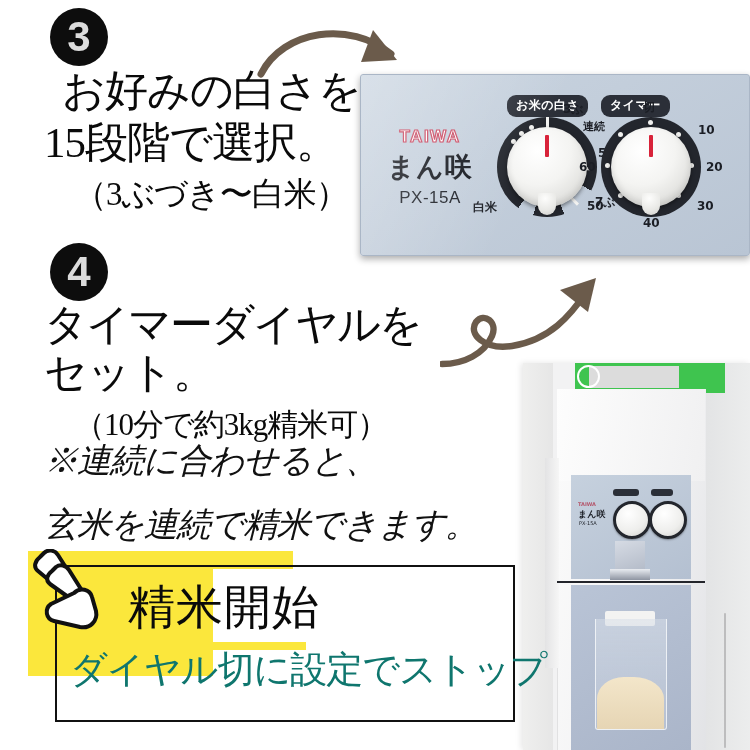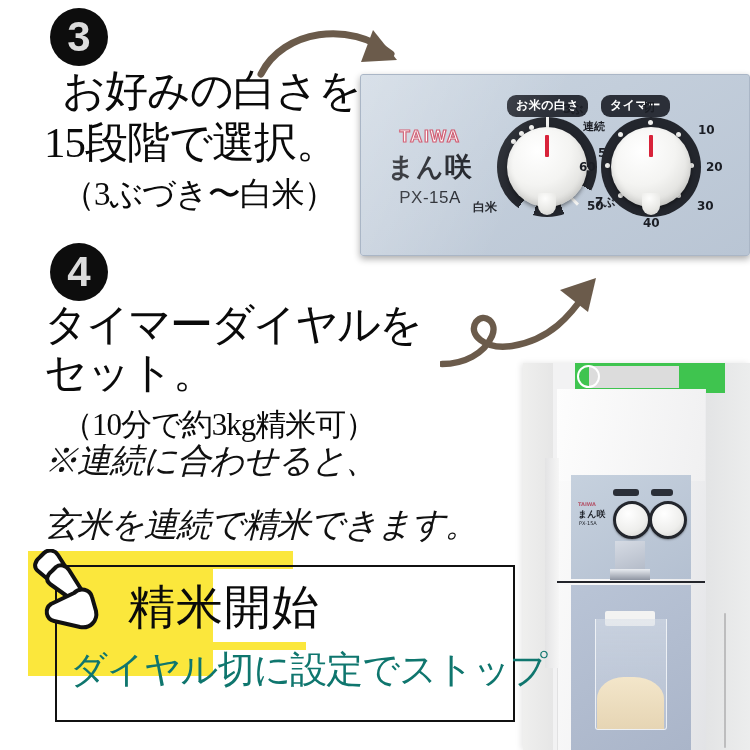--- a/index.html
+++ b/index.html
@@ -39,20 +39,21 @@
   }
   #h3a{left:44px;top:66px;margin-left:18px;}
   #h3b{left:44px;top:118px;}
   .sub-line{
     position:absolute;
     color:#0a0a0a;
     font-size:33px;
     line-height:38px;
     white-space:nowrap;
     letter-spacing:-1px;
+    margin-left:12px;
   }
   #h3c{left:62px;top:175px;}
   #h4a{left:44px;top:300px;font-size:43px;line-height:50px;letter-spacing:-2px;}
   #h4b{left:44px;top:348px;font-size:43px;line-height:50px;letter-spacing:-1px;}
   #h4c{left:62px;top:406px;font-size:31px;}
 
   
   .note{
     position:absolute;
     color:#111;

